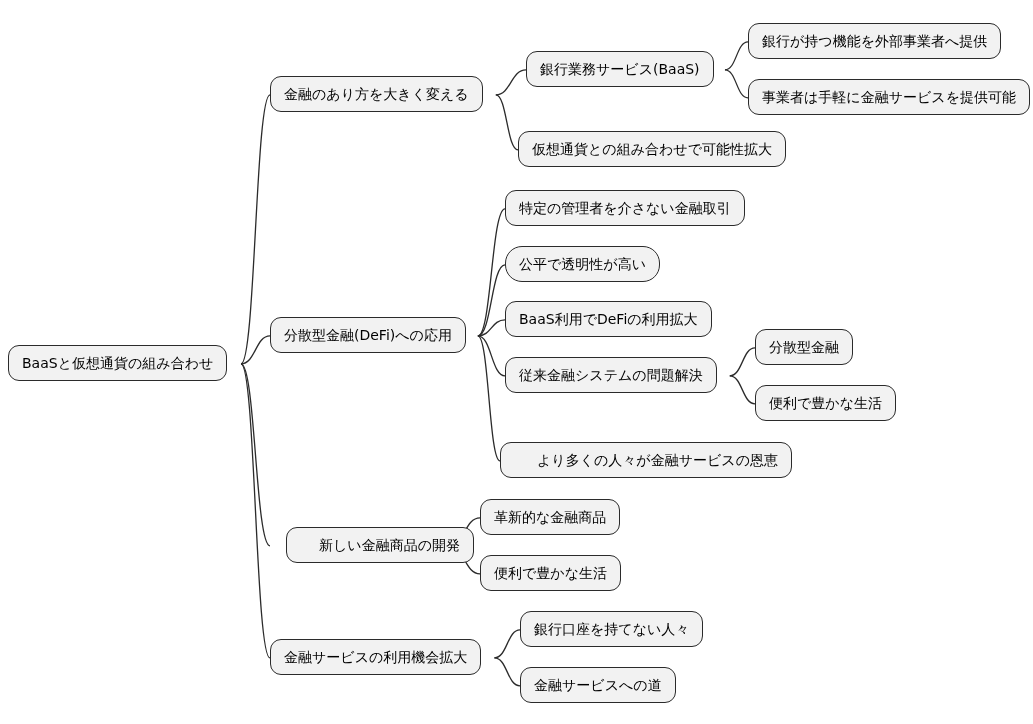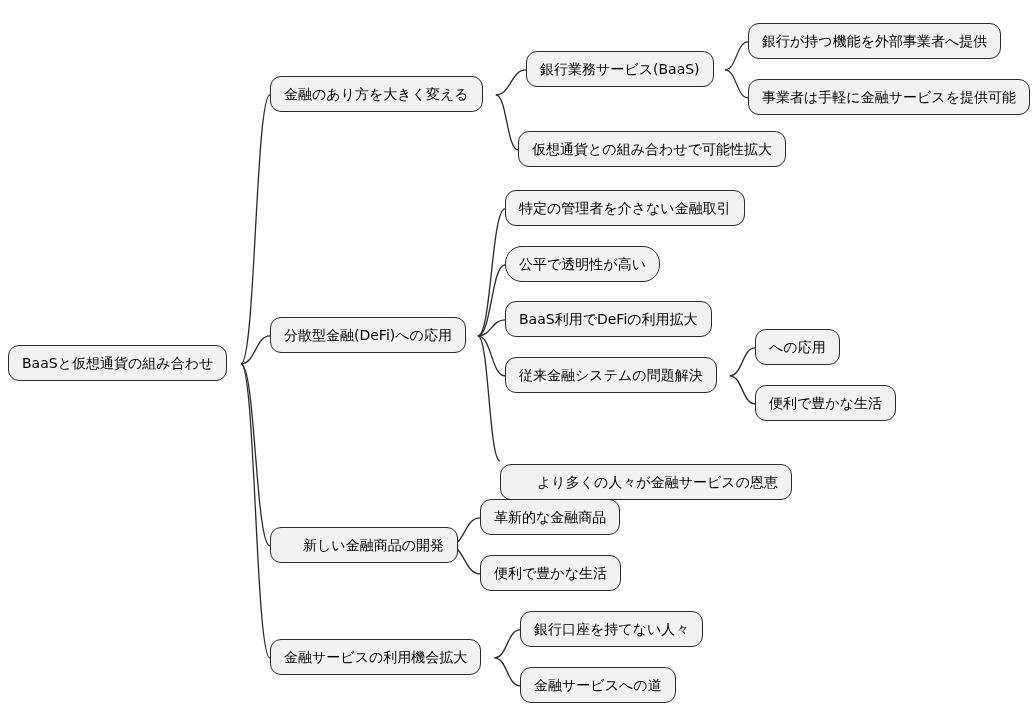--- a/index.html
+++ b/index.html
@@ -90,27 +90,27 @@
   <div class="node" style="left:270px;top:317px;">分散型金融(DeFi)への応用</div>
 
   <div class="node" style="left:505px;top:190px;">特定の管理者を介さない金融取引</div>
 
   <div class="node" style="left:505px;top:246px;border-radius:17px;">公平で透明性が高い</div>
 
   <div class="node" style="left:505px;top:301px;">BaaS利用でDeFiの利用拡大</div>
 
   <div class="node" style="left:505px;top:357px;">従来金融システムの問題解決</div>
 
-  <div class="node" style="left:755px;top:329px;">への応用</div>
+  <div class="node" style="left:755px;top:329px;">分散型金融</div>
 
   <div class="node" style="left:755px;top:385px;">便利で豊かな生活</div>
 
-  <div class="node" style="left:500px;top:464px;padding-left:36px;">より多くの人々が金融サービスの恩恵</div>
+  <div class="node" style="left:500px;top:442px;padding-left:36px;">より多くの人々が金融サービスの恩恵</div>
 
-  <div class="node" style="left:270px;top:527px;padding-left:32px;">新しい金融商品の開発</div>
+  <div class="node" style="left:286px;top:527px;padding-left:32px;">新しい金融商品の開発</div>
 
   <div class="node" style="left:480px;top:499px;">革新的な金融商品</div>
 
   <div class="node" style="left:480px;top:555px;">便利で豊かな生活</div>
 
   <div class="node" style="left:270px;top:639px;">金融サービスの利用機会拡大</div>
 
   <div class="node" style="left:520px;top:611px;">銀行口座を持てない人々</div>
 
   <div class="node" style="left:520px;top:667px;">金融サービスへの道</div>

